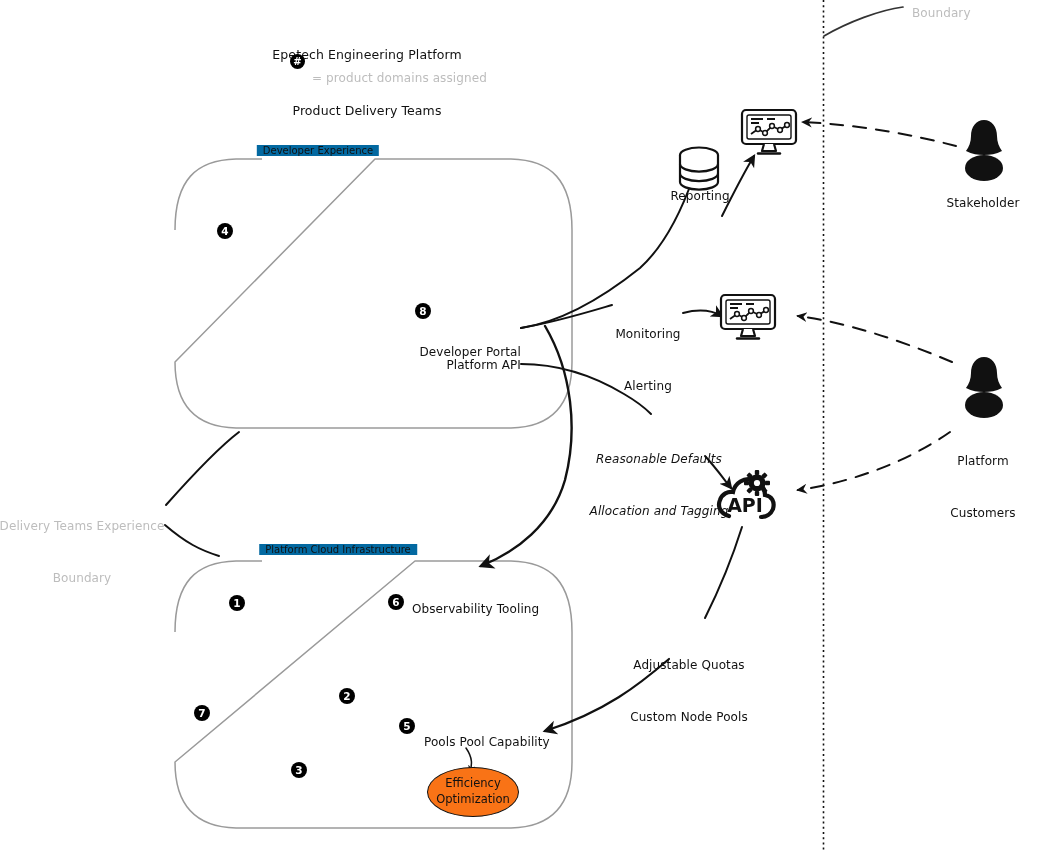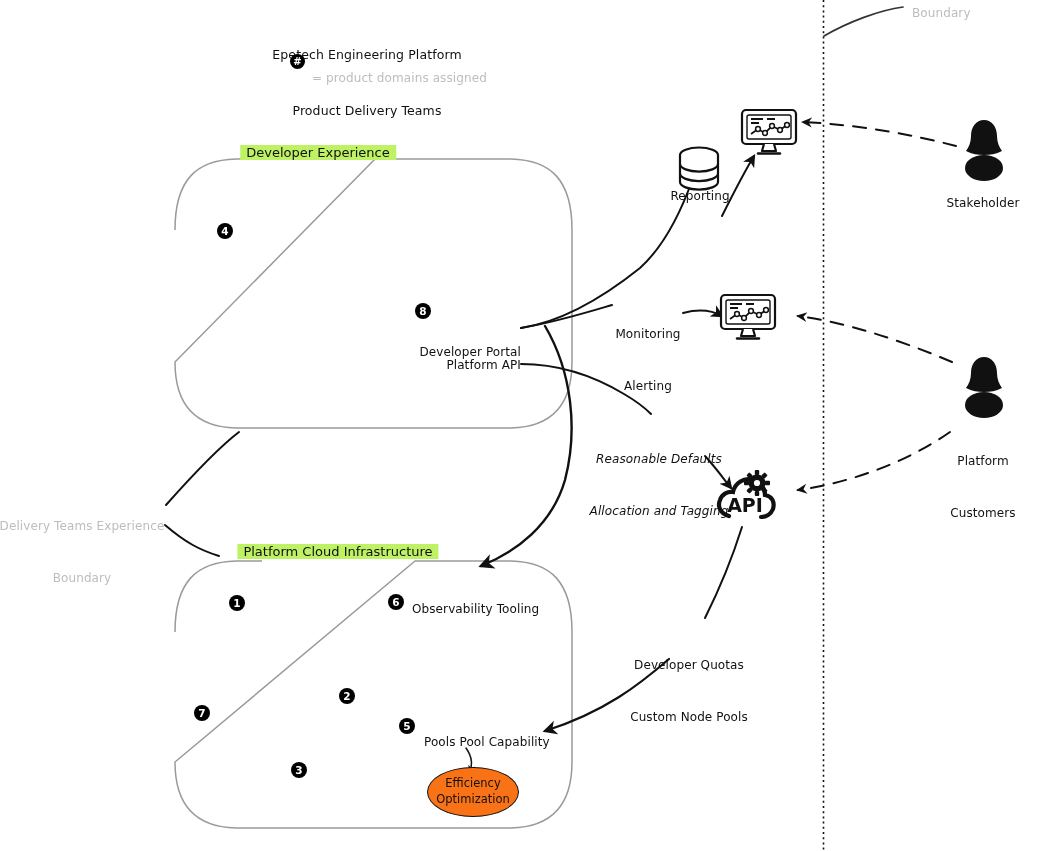--- a/index.html
+++ b/index.html
@@ -58,23 +58,23 @@
     border-radius: 50%;
     background: #000000;
     color: #ffffff;
     font-size: 10px;
     font-weight: bold;
     line-height: 15px;
     text-align: center;
   }
   .boxlabel {
     position: absolute;
-    background: #bef264;
+    background: #0369a1;
     padding: 0 6px;
-    font-size: 13px;
+    font-size: 10px;
     transform: translateX(-50%);
     white-space: nowrap;
   }
   .icon { position: absolute; }
   .icon svg { display: block; }
   .ellipse-node {
     position: absolute;
     width: 90px;
     height: 48px;
     border: 1.3px solid #111;
@@ -188,21 +188,21 @@
   <div>Monitoring</div>
   <div>Alerting</div>
 </div>
 
 <div class="lbl center" style="left:659px; top:416px; text-align:center;font-style:italic;">
   <div>Reasonable Defaults</div>
   <div>Allocation and Tagging</div>
 </div>
 
 <div class="lbl center" style="left:689px; top:622px; text-align:center;">
-  <div>Developer Quotas</div>
+  <div>Adjustable Quotas</div>
   <div>Custom Node Pools</div>
 </div>
 
 <div class="icon" style="left:676px; top:144px;">
   <svg width="46" height="50" viewBox="0 0 46 50">
     <ellipse cx="23" cy="11" rx="19" ry="7.5" fill="#fff" stroke="#111" stroke-width="2.2"></ellipse>
     <path d="M4,11 L4,38 C4,42.2 12.5,45.6 23,45.6 C33.5,45.6 42,42.2 42,38 L42,11" fill="#fff" stroke="#111" stroke-width="2.2"></path>
     <path d="M4,20 C4,24.2 12.5,27.6 23,27.6 C33.5,27.6 42,24.2 42,20" fill="none" stroke="#111" stroke-width="2.2"></path>
     <path d="M4,29.5 C4,33.7 12.5,37.1 23,37.1 C33.5,37.1 42,33.7 42,29.5" fill="none" stroke="#111" stroke-width="2.2"></path>
   </svg>

